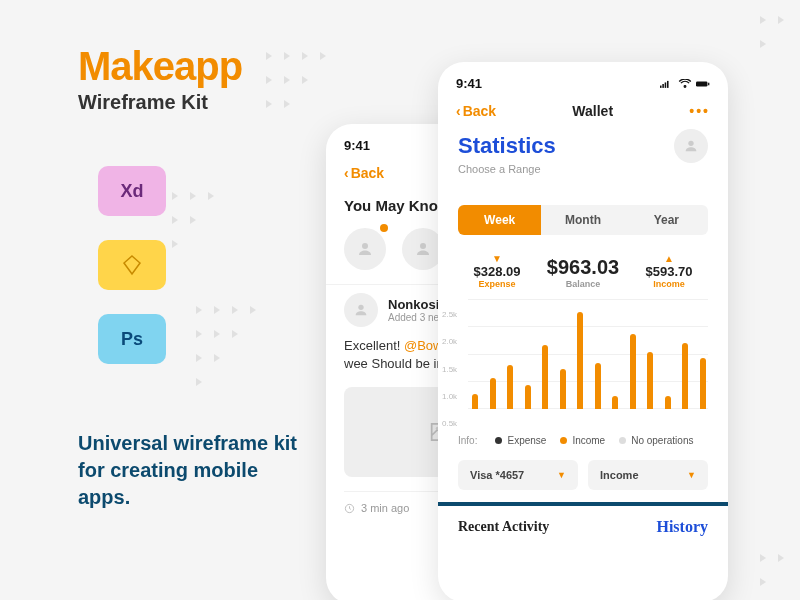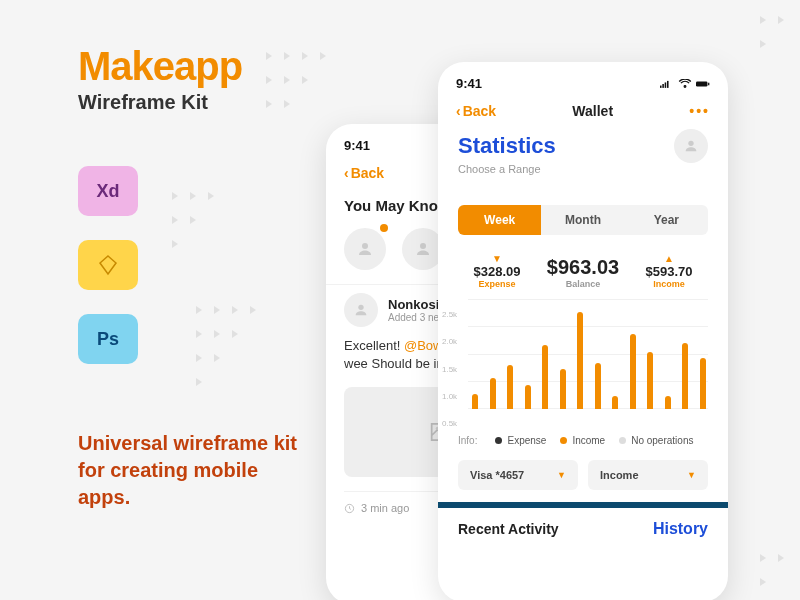--- a/index.html
+++ b/index.html
@@ -21,31 +21,31 @@
   margin: 6px;
 }
 
 
 .brand { position: absolute; left: 78px; top: 44px; }
 .brand h1 { font-size: 40px; font-weight: 800; color: #f28c00; letter-spacing: -1px; }
 .brand h2 { font-size: 20px; font-weight: 700; color: #333; margin-top: 2px; }
 
 .app-icons { position: absolute; left: 78px; top: 166px; display: flex; flex-direction: column; gap: 24px; }
 .app-icon {
-  width: 60px; height: 50px; border-radius: 10px;
+  width: 68px; height: 50px; border-radius: 10px;
   display: flex; align-items: center; justify-content: center;
-  font-size: 18px; font-weight: 600;
+  font-size: 18px; font-weight: 600; margin-left: 20px;
 }
 .app-icon.xd { background: #f0b4e6; color: #6b2a7a; }
 .app-icon.sketch { background: #ffd54a; }
 .app-icon.ps { background: #80d4f0; color: #0a4a7a; }
 .app-icon svg { width: 24px; height: 24px; }
 
 .tagline { position: absolute; left: 78px; top: 430px; max-width: 220px;
-  font-size: 20px; font-weight: 700; color: #c2410c; line-height: 1.35; }
+  font-size: 20px; font-weight: 700; color: #0c4a6e; line-height: 1.35; }
 
 
 .phone {
   position: absolute; background: #fff;
   border-radius: 26px; box-shadow: 0 8px 30px rgba(0,0,0,0.12);
   overflow: hidden;
 }
 .phone.back { left: 326px; top: 124px; width: 230px; height: 480px; z-index: 1; }
 .phone.front { left: 438px; top: 62px; width: 290px; height: 540px; z-index: 2; }
 
@@ -116,21 +116,21 @@
 .ldot.exp { background: #333; }
 .ldot.inc { background: #f28c00; }
 .ldot.no { background: #ddd; }
 
 .selects { display: flex; gap: 10px; padding: 6px 20px 12px; justify-content: space-between; }
 .select-box { flex: 1; background: #f3f3f3; border-radius: 6px; padding: 9px 12px;
   font-size: 11px; font-weight: 600; color: #444; display: flex; justify-content: space-between; align-items:center; }
 .select-box .caret { color: #f28c00; font-size: 9px; }
 
 .recent { display: flex; justify-content: space-between; align-items:center;
-  padding: 12px 20px; border-top: 6px solid #0c4a6e; }
+  padding: 12px 20px; border-top: 4px solid #0c4a6e; font-family: Liberation Serif, serif; }
 .recent .rt { font-size: 14px; font-weight: 800; color: #222; }
 .recent .rh { font-size: 16px; font-weight: 600; color: #1d4ed8; }
 </style>
 </head>
 <body>
 
 <div class="canvas">
 
   <div class="tri-group" style="left:260px; top:46px;">
     <span></span><span></span><span></span><span></span><br>

